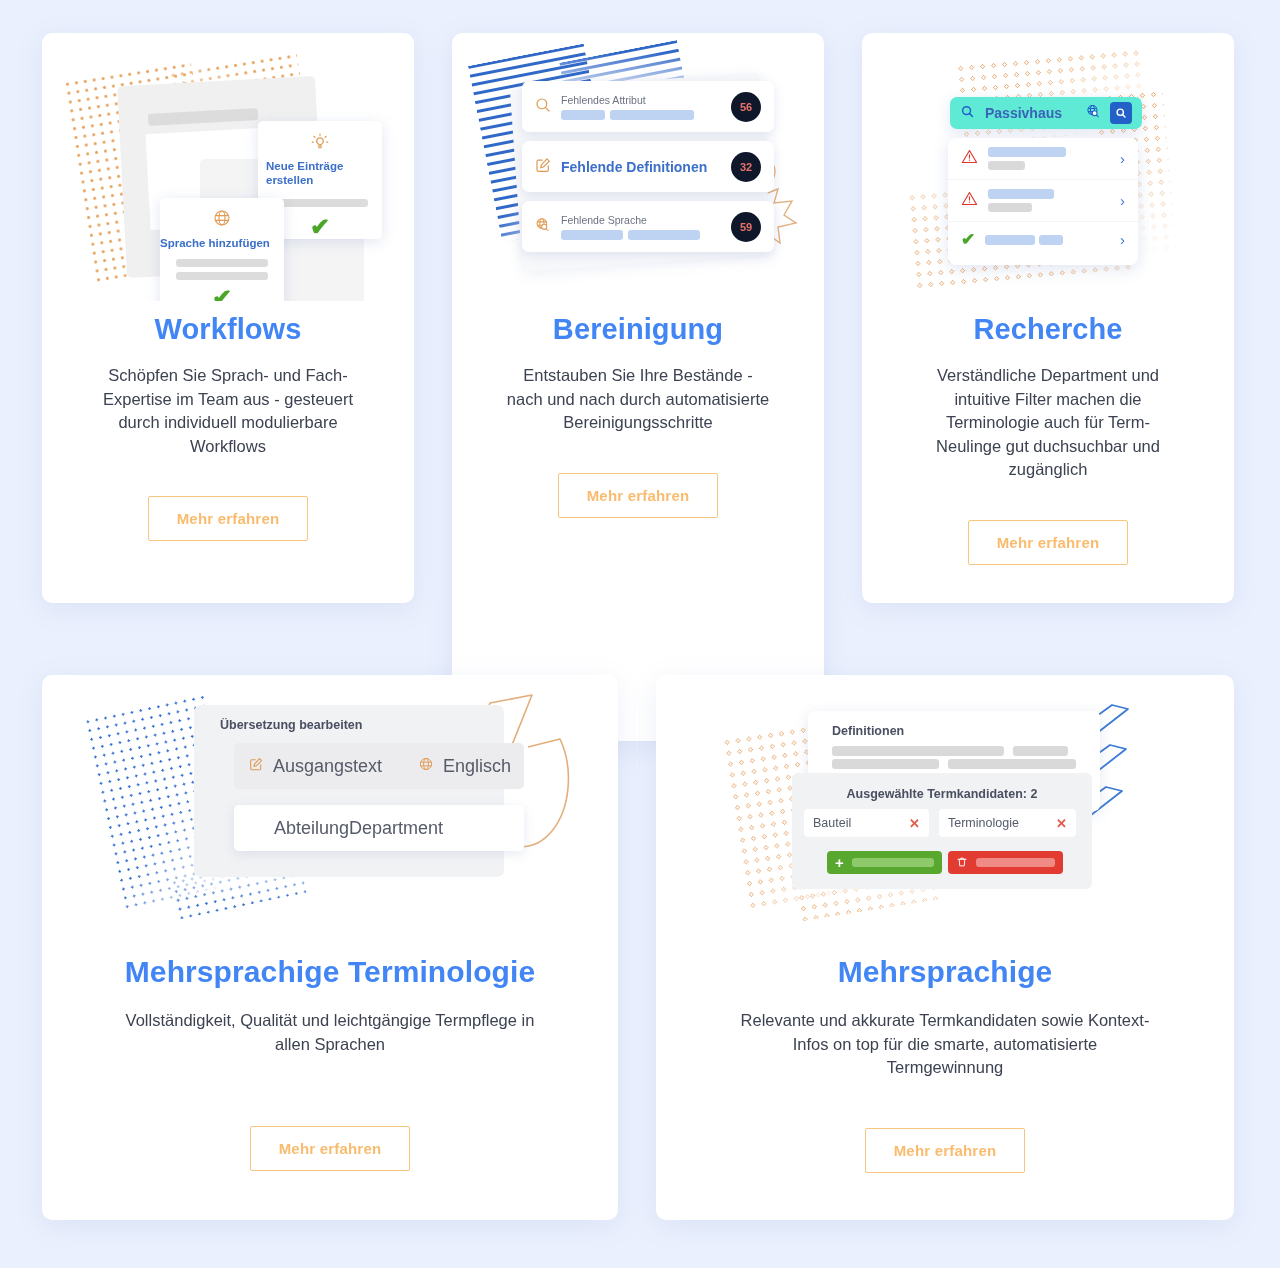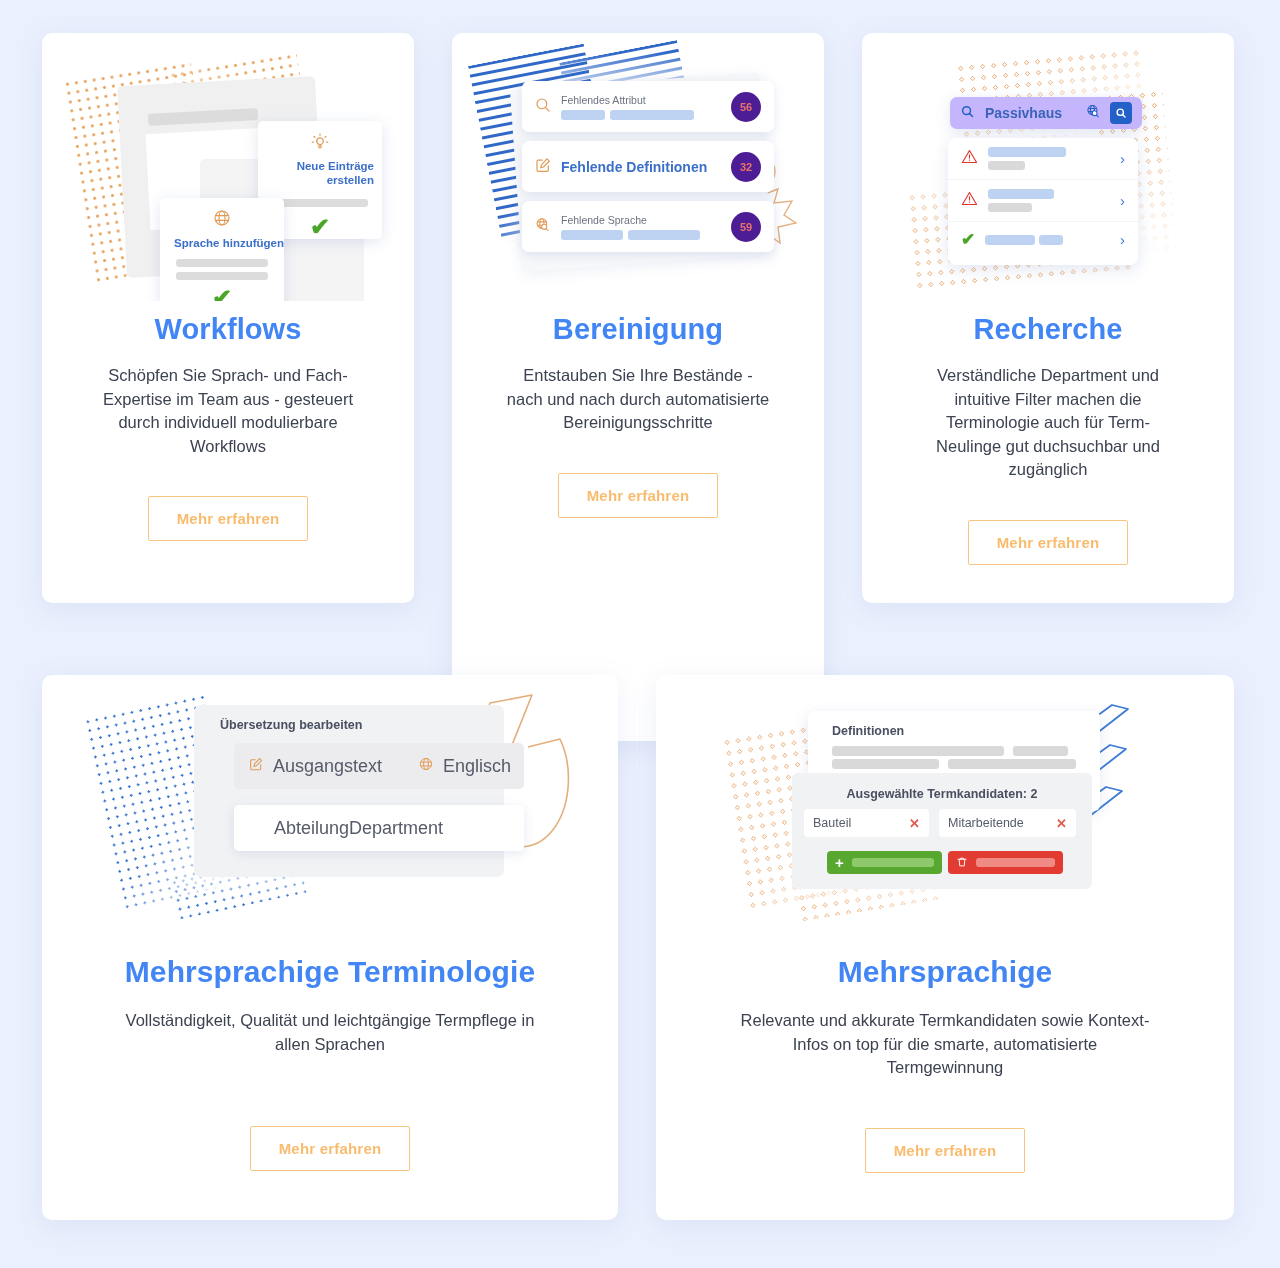--- a/index.html
+++ b/index.html
@@ -87,42 +87,42 @@
     background-image:radial-gradient(circle, transparent 1.1px, #e8a970 1.1px, #e8a970 2.0px, transparent 2.1px);
     background-size:11px 11px;
   }
 
   
   .mini { position:absolute; background:#fff; border-radius:5px; }
   .shadow-s { box-shadow:0 3px 14px rgba(120,140,190,.22); }
   .bar { background:#dcdcdc; border-radius:3px; height:7px; }
   .bar-blue { background:#bed2f2; border-radius:3px; height:10px; }
   .bar-grey { background:#d9d9d9; border-radius:3px; height:9px; }
-  .mini-label { font-size:11.5px; color:#3b6fc9; font-weight:700; text-align:right; }
+  .mini-label { font-size:11.5px; color:#3b6fc9; font-weight:700; text-align:left; }
 
   .check { color:#4aa627; font-weight:700; font-size:24px; line-height:1; }
 
   
   .row2 {
     position:absolute; background:#fff; border-radius:7px;
     box-shadow:0 3px 12px rgba(120,140,190,.20);
     display:flex; align-items:center;
   }
   .badge {
     width:30px; height:30px; border-radius:50%;
-    background:#4c1d95; color:#e8726a;
+    background:#0f172a; color:#e8726a;
     font-size:11px; font-weight:700;
     display:flex; align-items:center; justify-content:center;
   }
   .row2-t { font-size:10.5px; color:#6a7180; }
   .row2-t.hl { color:#3b6fc9; font-weight:700; font-size:14px; }
 
   
   .searchbar {
-    position:absolute; background:#c4b5fd; border-radius:7px;
+    position:absolute; background:#5eead4; border-radius:7px;
     box-shadow:0 3px 14px rgba(120,140,190,.22);
     display:flex; align-items:center; padding:0 10px;
   }
   .s-term { color:#3b63b8; font-size:14px; font-weight:600; margin-left:10px; }
   .sq-btn { width:22px; height:22px; background:#2360c8; border-radius:4px;
             display:flex; align-items:center; justify-content:center; }
   .reslist {
     position:absolute; background:#fff; border-radius:8px;
     box-shadow:0 4px 16px rgba(120,140,190,.22);
     overflow:hidden;
@@ -444,21 +444,21 @@
       </div>
 
       <div class="c5grey" style="left:136px;top:98px;width:300px;height:116px;"></div>
       <div class="c5head" style="position:absolute;left:136px;top:112px;width:300px;text-align:center;">Ausgewählte Termkandidaten: 2</div>
 
       <div class="c5chip" style="position:absolute;left:148px;top:134px;width:125px;height:28px;">
         <span>Bauteil</span>
         <span class="xmark">✕</span>
       </div>
       <div class="c5chip" style="position:absolute;left:283px;top:134px;width:137px;height:28px;">
-        <span>Mitarbeitende</span>
+        <span>Terminologie</span>
         <span class="xmark">✕</span>
       </div>
 
       <div class="gbtn" style="position:absolute;left:171px;top:176px;width:115px;height:23px;">
         <span style="color:#fff;font-size:15px;font-weight:700;line-height:1;">+</span>
         <span class="fill"></span>
       </div>
       <div class="rbtn" style="position:absolute;left:292px;top:176px;width:115px;height:23px;">
         <span>
           <svg width="12" height="12" viewBox="0 0 24 24" fill="none" stroke="#fff" stroke-width="1.9" stroke-linecap="round">

